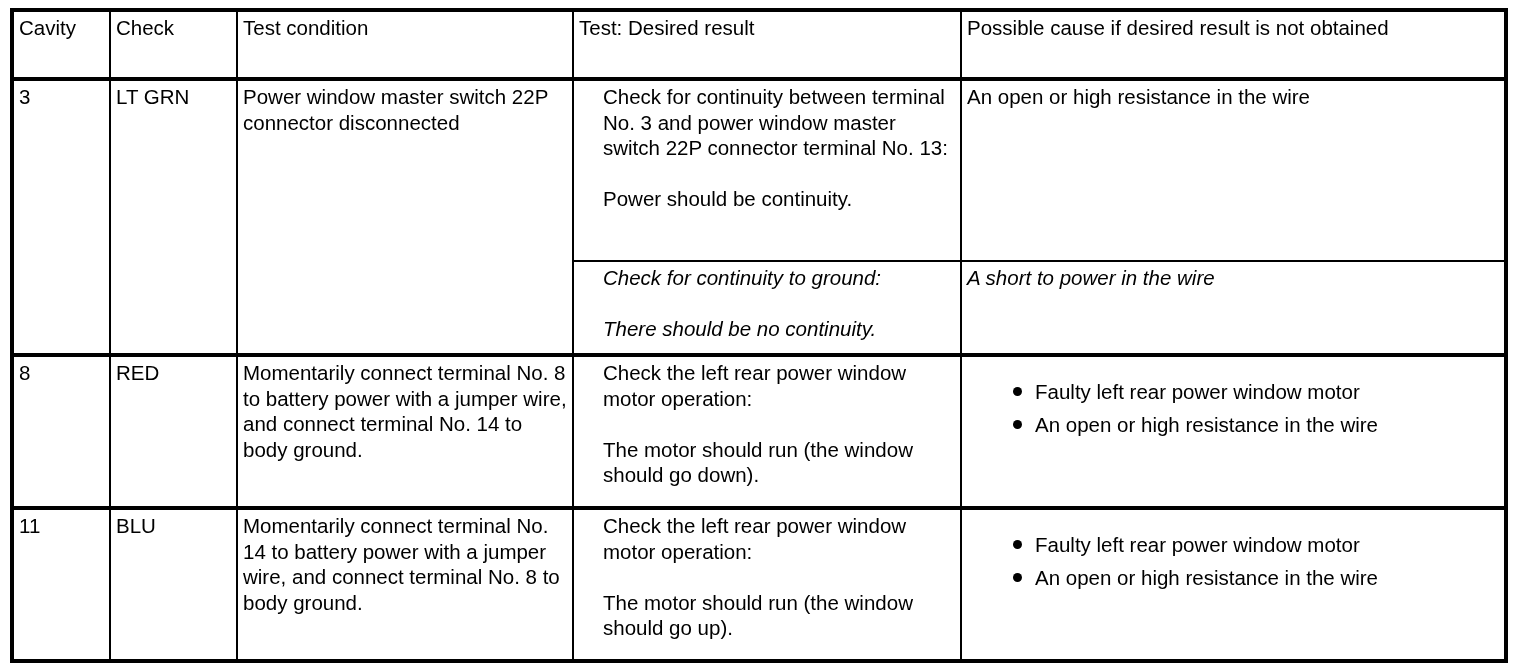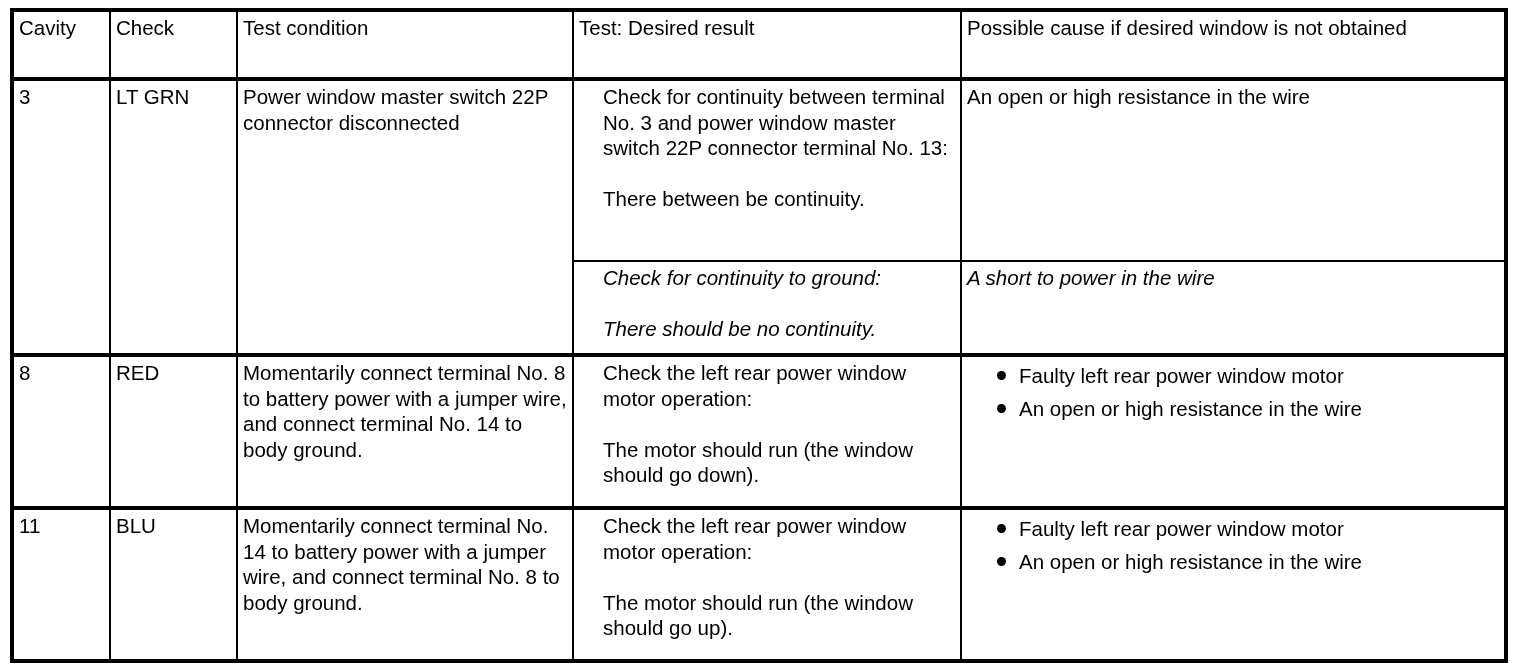--- a/index.html
+++ b/index.html
@@ -86,21 +86,21 @@
   .blk {
     display: block;
     margin-left: 24px;
   }
   .gap {
     display: block;
     height: 25.5px;
   }
 
   ul.causes {
-    margin: 0;
+    margin: 16px;
     padding: 0 0 0 30px;
     list-style: none;
   }
   ul.causes li {
     position: relative;
     margin: 0 0 2px 0;
     padding: 0 0 0 22px;
     font-size: 20.5px;
     line-height: 31px;
   }
@@ -133,34 +133,34 @@
       <col class="c-desired">
       <col class="c-cause">
     </colgroup>
 
     <thead>
       <tr>
         <th>Cavity</th>
         <th>Check</th>
         <th>Test condition</th>
         <th>Test: Desired result</th>
-        <th>Possible cause if desired window is not obtained</th>
+        <th>Possible cause if desired result is not obtained</th>
       </tr>
     </thead>
 
     <tbody>
 
       <tr class="r1 major-start">
         <td class="center" rowspan="2">3</td>
         <td class="center" rowspan="2">LT GRN</td>
         <td rowspan="2">Power window master switch 22P connector disconnected</td>
         <td>
           <span class="blk">Check for continuity between terminal No. 3 and power window master switch 22P connector terminal No. 13:</span>
           <span class="gap"></span>
-          <span class="blk">There between be continuity.</span>
+          <span class="blk">Power should be continuity.</span>
         </td>
         <td>An open or high resistance in the wire</td>
       </tr>
 
       <tr class="r1b">
         <td class="thin-top">
           <span class="blk">Check for continuity to ground:</span>
           <span class="gap"></span>
           <span class="blk">There should be no continuity.</span>
         </td>

